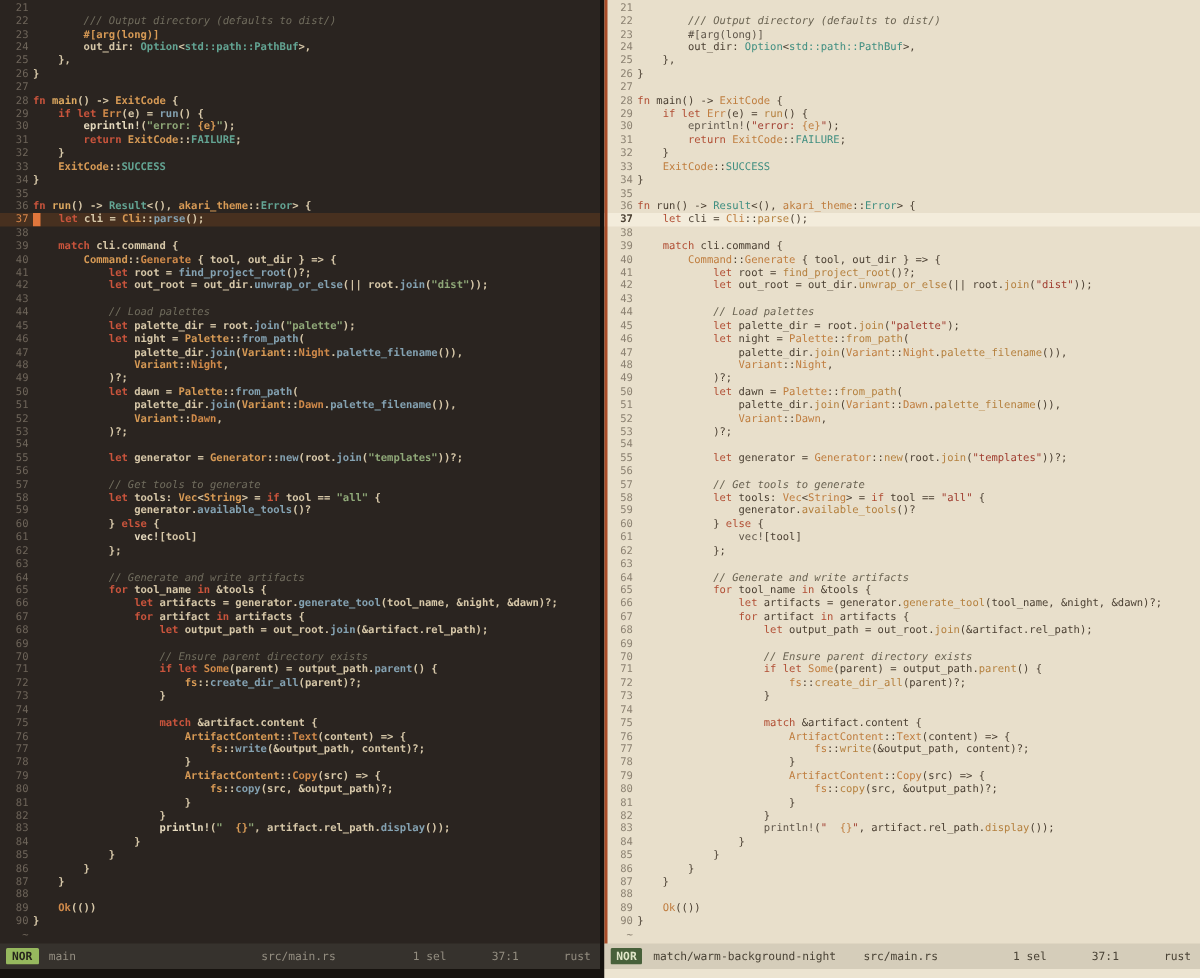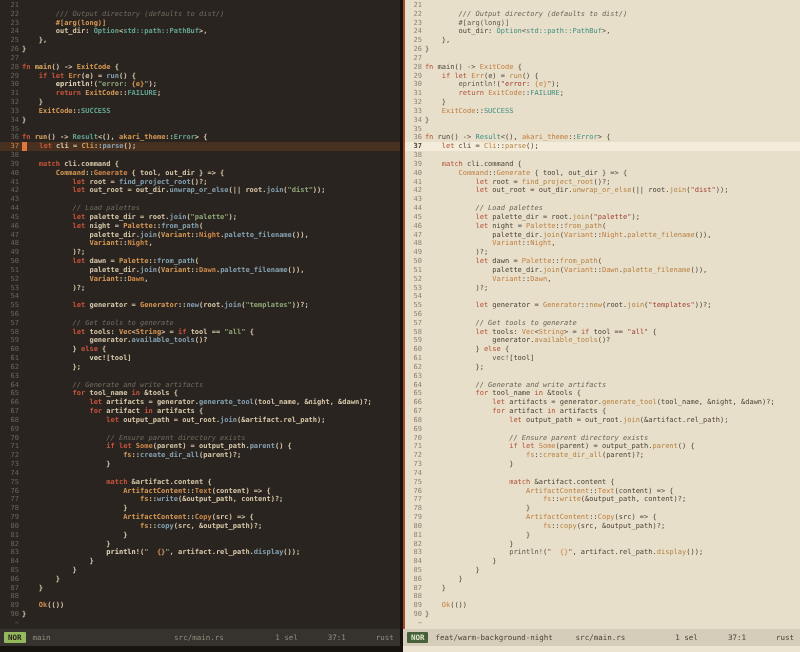--- a/index.html
+++ b/index.html
@@ -221,21 +221,21 @@
         <div class="code-line"><span class="line-num">86</span><span class="line-content"><span>        }</span></span></div>
         <div class="code-line"><span class="line-num">87</span><span class="line-content"><span>    }</span></span></div>
         <div class="code-line"><span class="line-num">88</span><span class="line-content"></span></div>
         <div class="code-line"><span class="line-num">89</span><span class="line-content"><span>    </span><span class="t-v">Ok</span><span>(())</span></span></div>
         <div class="code-line"><span class="line-num">90</span><span class="line-content"><span>}</span></span></div>
         <div class="code-line"><span class="line-num">~</span></div>
       </div>
     <footer class="statusbar">
       <span class="sb-left">
         <span class="mode">NOR</span>
-        <span class="branch">feat/warm-background-night</span>
+        <span class="branch">match/warm-background-night</span>
       </span>
       <span class="sb-center">src/main.rs</span>
       <span class="sb-right">
         <span>1 sel</span>
         <span>37:1</span>
         <span>rust</span>
       </span>
     </footer>
     <div class="cmdline"></div>
   </section>

